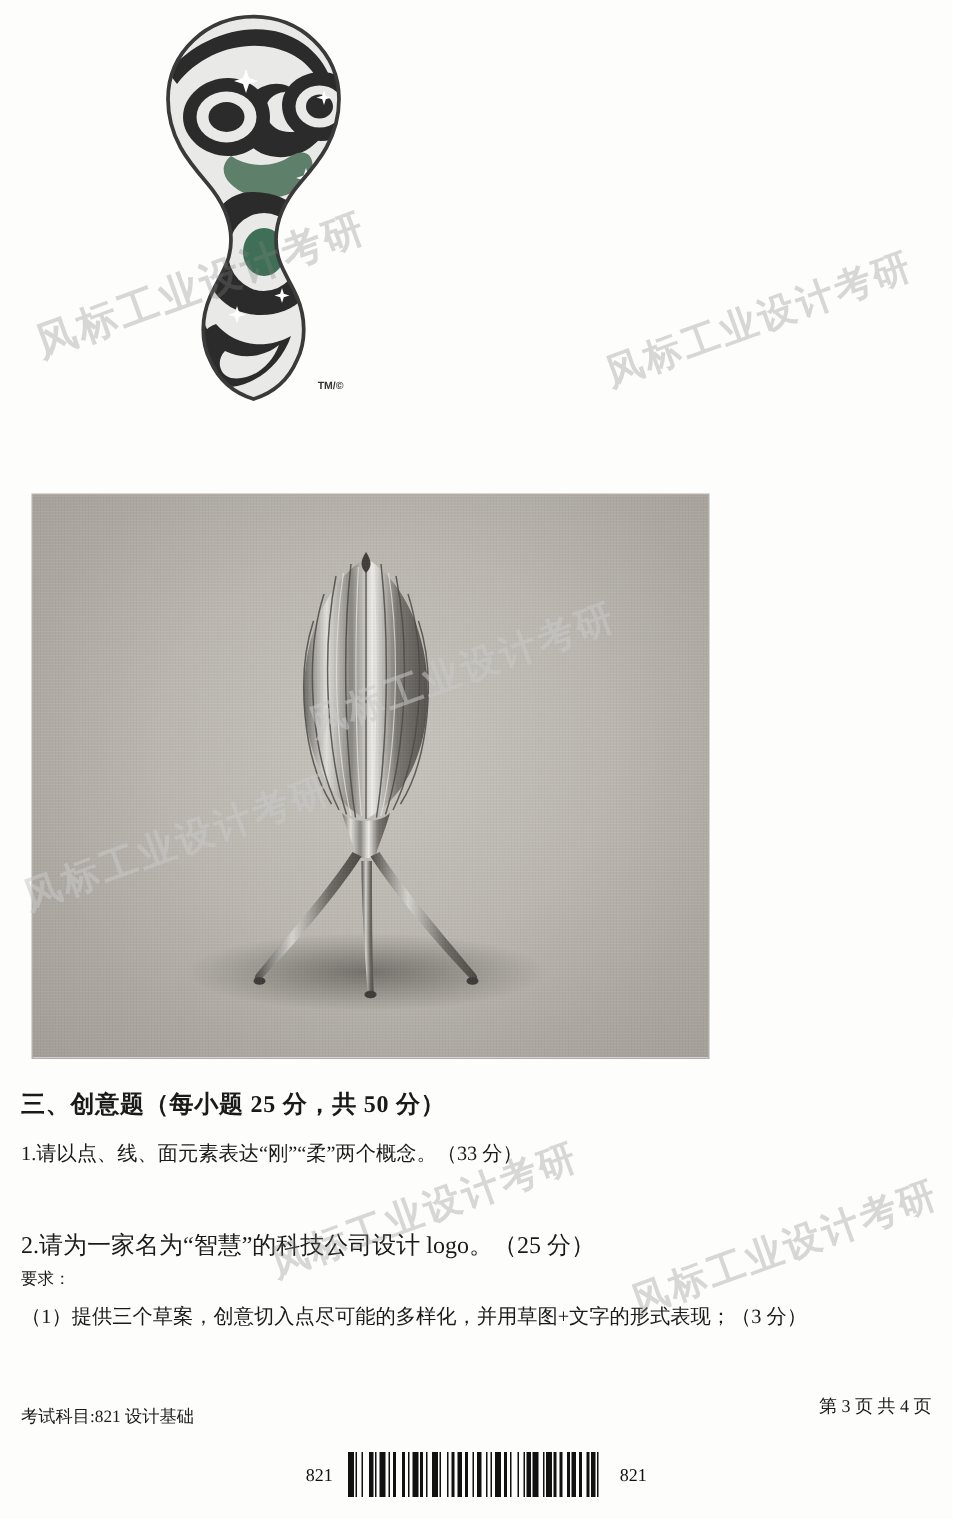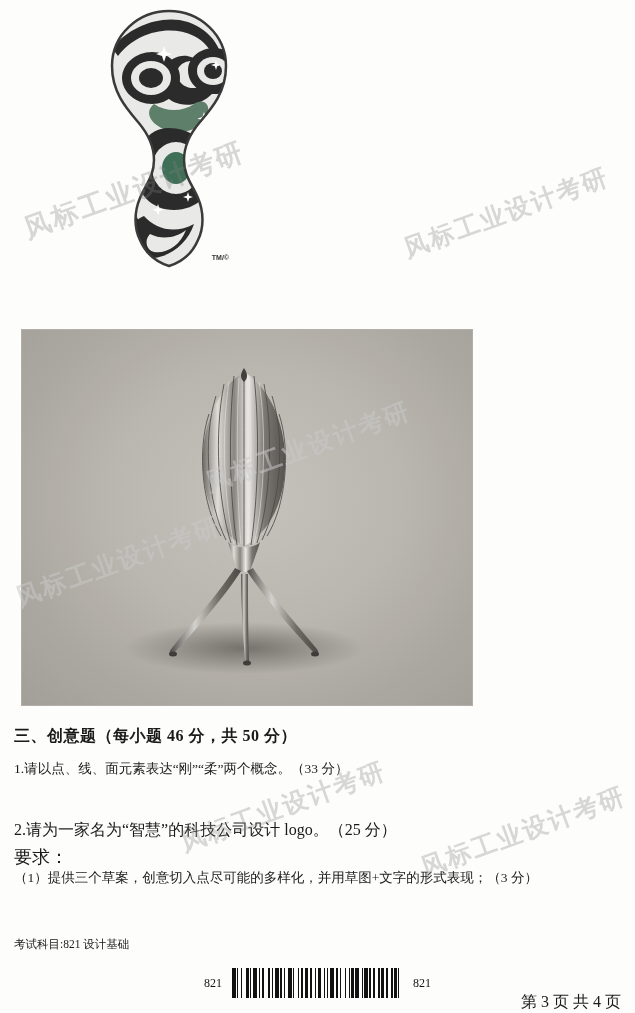--- a/index.html
+++ b/index.html
@@ -103,37 +103,37 @@
     left: 14px;
     top: 726px;
     font-size: 16px;
     font-weight: 700;
     letter-spacing: .5px;
     font-family: "Liberation Serif", serif;
   }
 
   .t1 { position: absolute; left: 14px; top: 760px; font-size: 13.5px; }
   .t2 { position: absolute; left: 14px; top: 820px; font-size: 16px; }
-  .t3 { position: absolute; left: 14px; top: 845px; font-size: 18px; }
+  .t3 { position: absolute; left: 14px; top: 845px; font-size: 11px; }
   .t4 { position: absolute; left: 14px; top: 869px; font-size: 13.5px; }
   .t5 { position: absolute; left: 14px; top: 893px; font-size: 13.5px; }
 
   
   .foot-left {
     position: absolute;
     left: 14px;
     top: 937px;
     font-size: 11.5px;
     font-family: "Liberation Serif", serif;
   }
   .foot-right {
     position: absolute;
     right: 14px;
-    top: 992px;
-    font-size: 16px;
+    top: 929px;
+    font-size: 12px;
     font-family: "Liberation Serif", serif;
   }
 
   
   .barcode-row {
     position: absolute;
     left: 0;
     top: 966px;
     width: 635px;
     height: 34px;
@@ -289,21 +289,21 @@
       </g>
 
       <g fill="#3c3936">
         <ellipse cx="151" cy="324" rx="4" ry="2.5"></ellipse>
         <ellipse cx="293" cy="324" rx="4" ry="2.5"></ellipse>
         <ellipse cx="225" cy="333" rx="4" ry="2.5"></ellipse>
       </g>
     </svg>
   </div>
 
-  <div class="sec-head">三、创意题（每小题 46 分，共 50 分）</div>
+  <div class="sec-head">三、创意题（每小题 25 分，共 50 分）</div>
   <div class="t1">1.请以点、线、面元素表达“刚”“柔”两个概念。（33 分）</div>
   <div class="t2">2.请为一家名为“智慧”的科技公司设计 logo。（25 分）</div>
   <div class="t3">要求：</div>
   <div class="t4">（1）提供三个草案，创意切入点尽可能的多样化，并用草图+文字的形式表现；（3 分）</div>
 
   <div class="foot-left">考试科目:821 设计基础</div>
   <div class="foot-right">第 3 页  共 4 页</div>
 
   <div class="barcode-row">
     <span class="bc-num">821</span>

